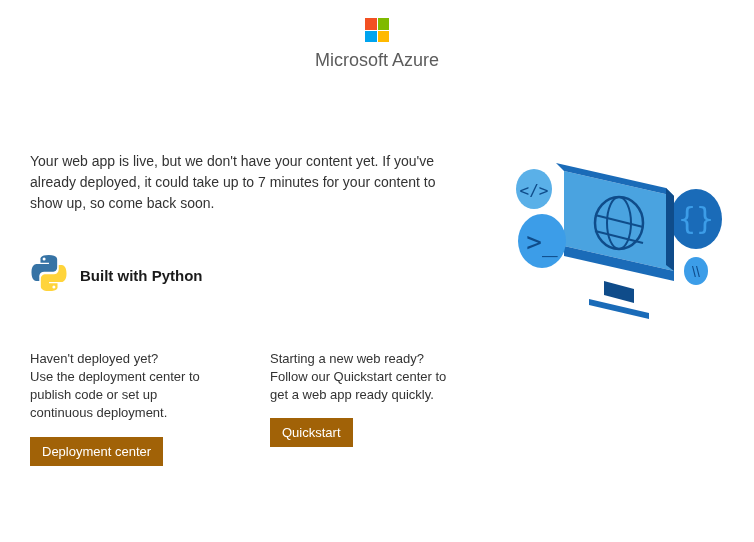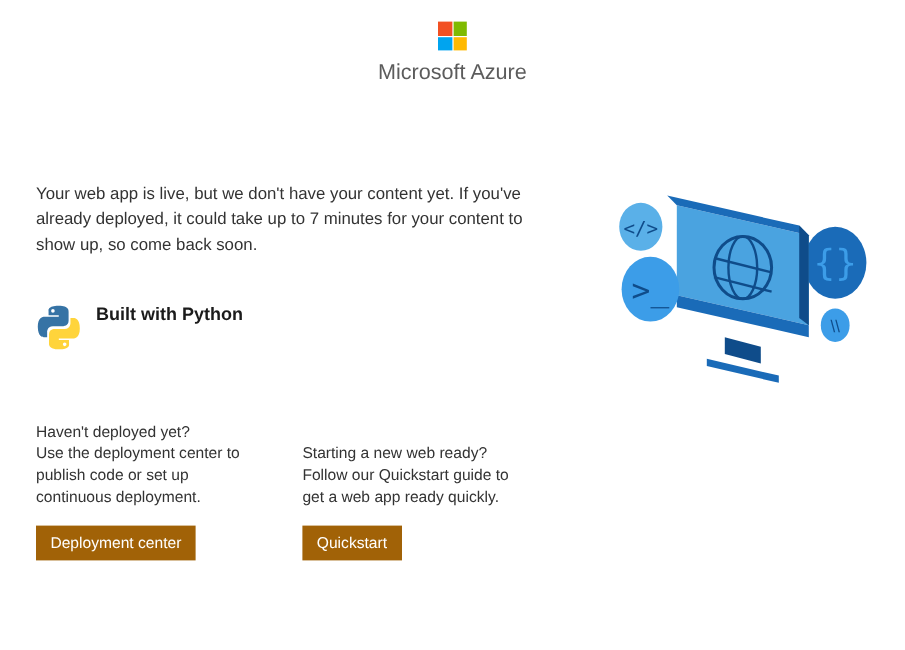--- a/index.html
+++ b/index.html
@@ -55,33 +55,32 @@
     }
     .desc {
       font-size: 14px;
       color: #333;
       line-height: 1.5;
       margin-bottom: 40px;
       max-width: 420px;
     }
     .built {
       display: flex;
-      align-items: flex-start;
+      align-items: center;
       gap: 12px;
       margin-bottom: 55px;
     }
     .built-label {
       font-size: 15px;
       font-weight: 600;
       color: #1b1b1b;
     }
     .cards {
       display: flex;
-      gap: 42px;
-      align-items: flex-end;
+      gap: 60px;
     }
     .card {
       max-width: 180px;
     }
     .card-q {
       font-size: 13px;
       color: #333;
       margin-bottom: 2px;
     }
     .card-body {
@@ -136,21 +135,21 @@
     </div>
 
     <div class="cards">
       <div class="card">
         <p class="card-q">Haven't deployed yet?</p>
         <p class="card-body">Use the deployment center to publish code or set up continuous deployment.</p>
         <button class="btn">Deployment center</button>
       </div>
       <div class="card">
         <p class="card-q">Starting a new web ready?</p>
-        <p class="card-body">Follow our Quickstart guide to get a web app ready quickly.</p>
+        <p class="card-body">Follow our Quickstart center to get a web app ready quickly.</p>
         <button class="btn">Quickstart</button>
       </div>
     </div>
   </div>
 
   <div class="illus">
     <svg viewBox="0 0 230 190" width="230" height="190">
 
       <ellipse cx="202" cy="78" rx="26" ry="30" fill="#1a6bb8"></ellipse>
       <text x="202" y="88" font-size="30" fill="#3c9de8" text-anchor="middle" font-family="monospace">{}</text>

